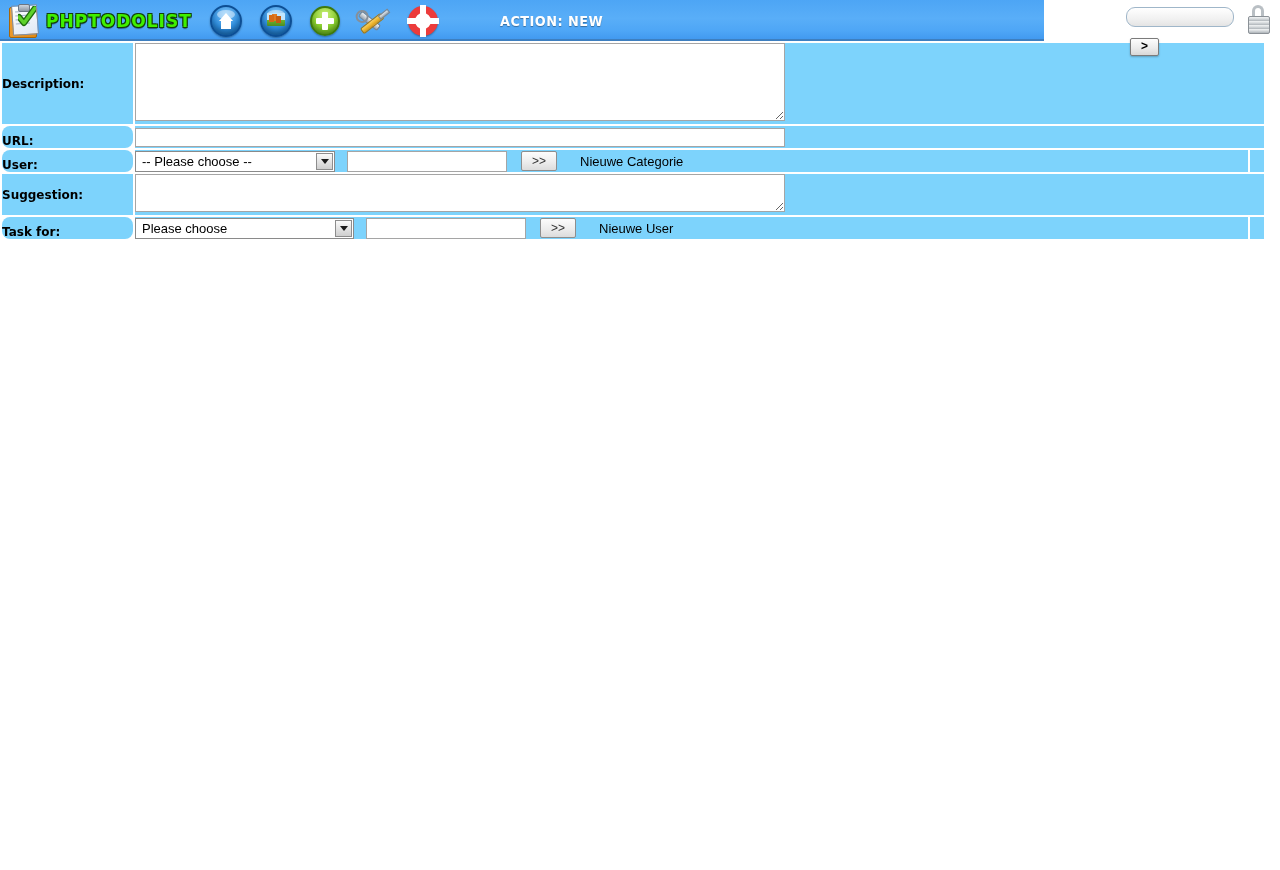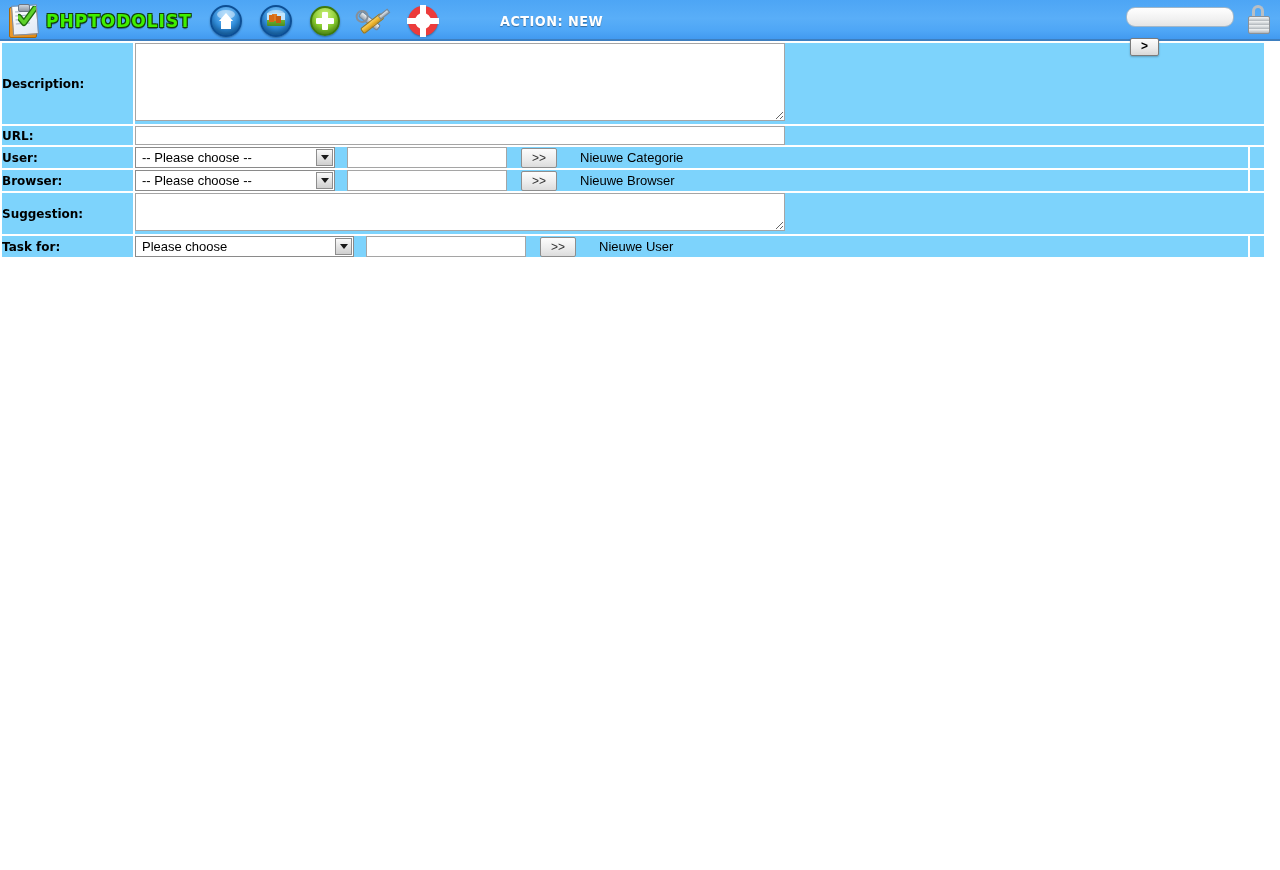--- a/index.html
+++ b/index.html
@@ -12,21 +12,21 @@
     background: #ffffff;
     font-family: "Liberation Sans", sans-serif;
     font-size: 13px;
     color: #000000;
     overflow: hidden;
   }
 
   
   #header {
     position: relative;
-    width: 1280px;
+    width: 1044px;
     height: 41px;
     background: linear-gradient(180deg, #4da5f5 0%, #59aef8 45%, #4ea6f6 75%, #3f97ee 100%);
     box-sizing: border-box;
   }
   #header:after {
     content: "";
     position: absolute;
     left: 0; right: 0; bottom: -2px;
     height: 2px;
     background: #c9c2d8;
@@ -344,21 +344,22 @@
     font-family: "DejaVu Sans", sans-serif;
     font-size: 12px;
     font-weight: bold;
     color: #000000;
     padding-left: 8px;
     vertical-align: top;
     padding-top: 10px;
   }
   td.label-cell.mid {
     vertical-align: middle;
-    padding-top: 0;
+    padding-top: 8px;
+    border-radius: 8px;
   }
   td.field-cell {
     padding: 6px 0 6px 4px;
   }
   td.narrow-cell {
     width: 14px;
   }
 
   textarea.desc {
     width: 650px;
@@ -582,37 +583,20 @@
                 </span>
           </div>
           <input class="inline-text" type="text" value="" style="">
           <div class="gg-btn">&gt;&gt;</div>
           <span class="inline-note">Nieuwe Categorie</span>
         </div>
       </td>
       <td class="narrow-cell"></td>
     </tr>
 
-    <tr>
-      <td class="label-cell mid">Browser:</td>
-      <td class="field-cell">
-        <div class="row-inline">
-          <div class="sel">
-            <span class="sel-text">-- Please choose --</span>
-            <span class="sel-arrow">
-                  <i></i>
-                </span>
-          </div>
-          <input class="inline-text" type="text" value="" style="">
-          <div class="gg-btn">&gt;&gt;</div>
-          <span class="inline-note">Nieuwe Browser</span>
-        </div>
-      </td>
-      <td class="narrow-cell"></td>
-    </tr>
 
     <tr>
       <td class="label-cell">Suggestion:</td>
       <td class="field-cell" colspan="2">
         <textarea class="sugg" placeholder="" style=""></textarea>
       </td>
     </tr>
 
     <tr>
       <td class="label-cell mid">Task for:</td>

